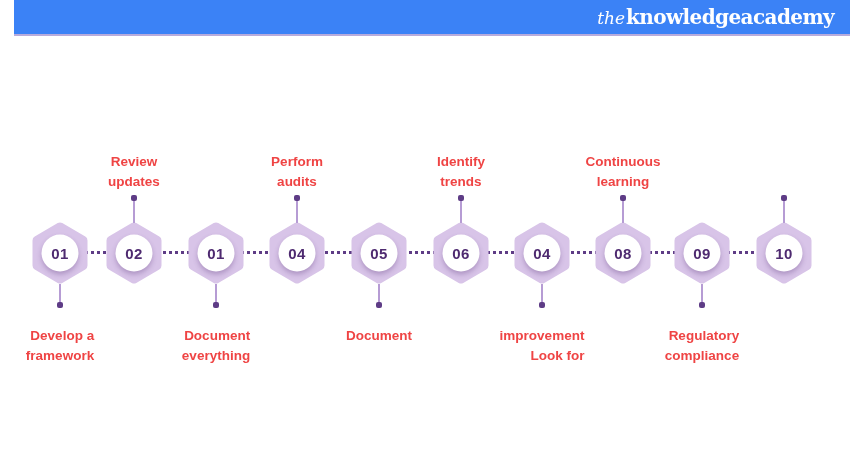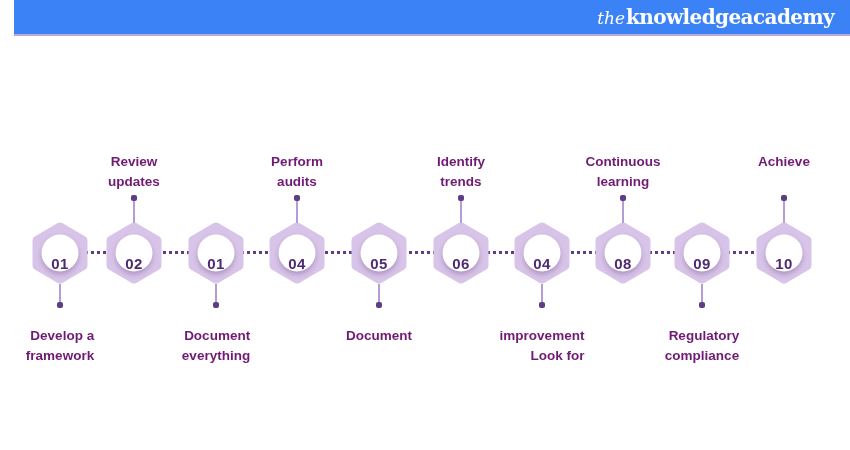--- a/index.html
+++ b/index.html
@@ -37,30 +37,30 @@
   .hex {
     position:absolute; top:222px; left:0; transform:translateX(-50%);
     width:58px; height:62px;
   }
   .hex svg { display:block; width:58px; height:62px; }
   .circle {
     position:absolute; left:50%; top:50%; transform:translate(-50%,-50%);
     width:37px; height:37px; border-radius:50%;
     background:#ffffff;
     box-shadow:0 3px 5px rgba(78,42,112,0.30);
-    display:flex; align-items:flex-end; justify-content:center;
+    display:flex; align-items:center; justify-content:center;
   }
   .num {
     font-size:15px; font-weight:700; color:#4e2a70; letter-spacing:0.5px;
   }
 
   .label {
     position:absolute; left:0; transform:translateX(-50%);
     text-align:center; white-space:nowrap;
-    font-size:13.5px; font-weight:600; color:#701a75; line-height:20px;
+    font-size:13.5px; font-weight:600; color:#ef4444; line-height:20px;
   }
   .step.above .label { top:152px; }
   .step.below .label { top:326px;text-align:right; }
 
   .connector {
     position:absolute; left:0; width:2px; margin-left:-1px;
     background:#b69cd4;
   }
   .step.above .connector { top:200px; height:23px; }
   .step.below .connector { top:284px; height:19px; }
@@ -251,17 +251,16 @@
           <path d="M29 5 L52 18.5 L52 43.5 L29 57 L6 43.5 L6 18.5 Z" fill="#d8c4e8" stroke="#d8c4e8" stroke-width="9" stroke-linejoin="round"></path>
         </svg>
       <div class="circle">
           <span class="num">10</span>
         </div>
     </div>
     <div class="connector">
         <span class="conn-dot"></span>
       </div>
     <div class="label">
-      <div>Achieve</div>
     </div>
   </div>
 
 </div>
 
 </body></html>

